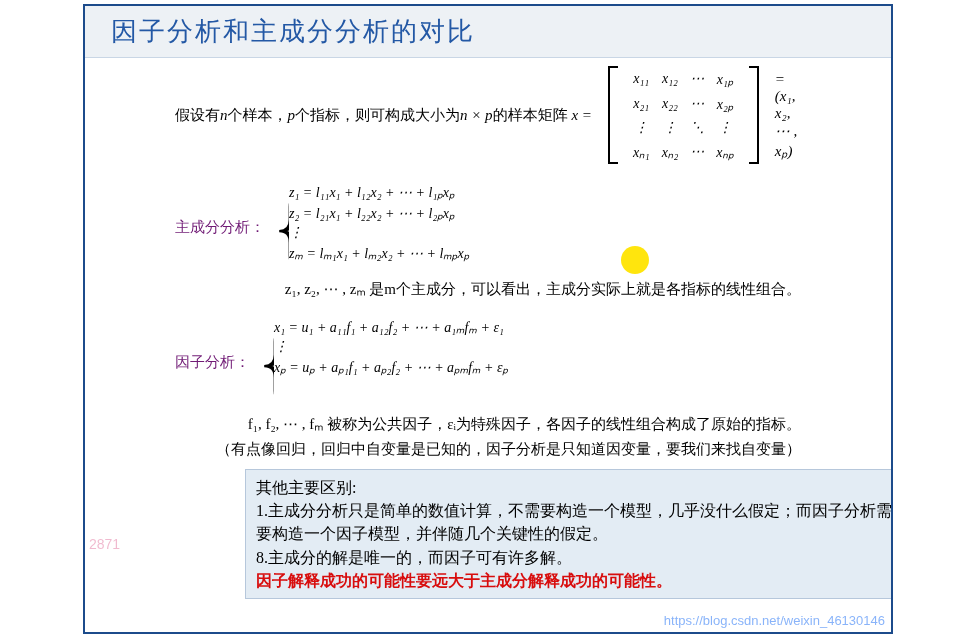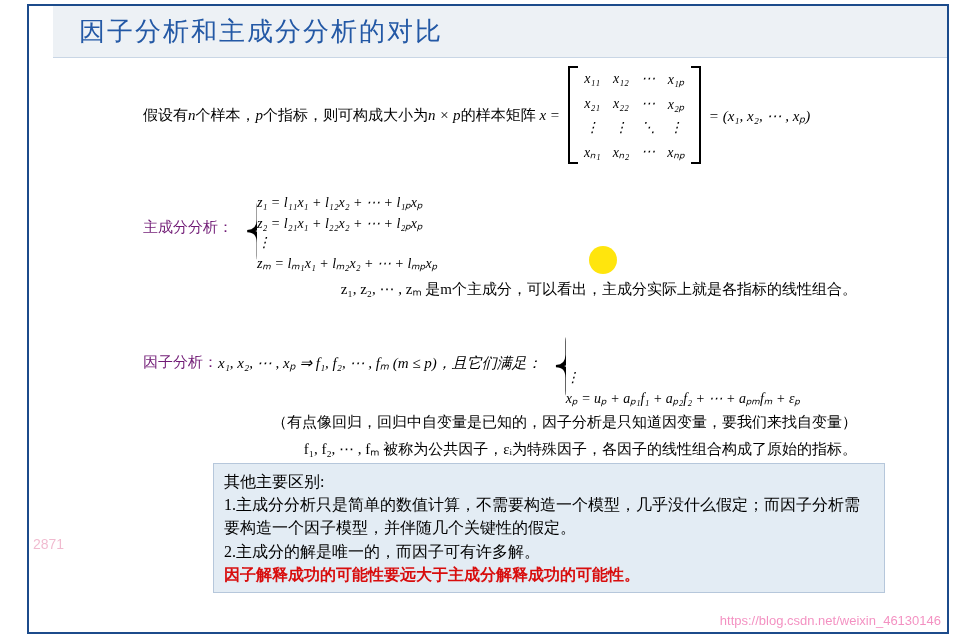--- a/index.html
+++ b/index.html
@@ -9,27 +9,26 @@
     font-family: "SimSun", "STSong", serif;
     color: #000;
     font-size: 15px;
     width: 976px;
     height: 638px;
     overflow: hidden;
   }
   .slide {
     border: 2px solid #1c4b8b;
     box-sizing: border-box;
-    width: 922px;
+    width: 810px;
     height: 630px;
     margin: 4px auto;
     background: #fff;
     position: relative;
     overflow: hidden;
-    padding-left: 24px;
   }
   .header {
     background: #edf1f5;
     padding: 8px 26px;
     border-bottom: 1px solid #c9d6e5;
   }
   .title {
     font-size: 26px;
     color: #2358a5;
     letter-spacing: 2px;
@@ -44,31 +43,31 @@
   .row1 { display: flex; align-items: center; }
   .row1 .preamble { flex: 0 0 auto; }
   .matrix { display: inline-flex; align-items: stretch; vertical-align: middle; }
   .bracket { width: 8px; border: 2px solid #000; }
   .bracket.left  { border-right: none; }
   .bracket.right { border-left: none; }
   .mtab { border-collapse: collapse; }
   .mtab td { padding: 3px 6px; text-align: center; font-family: "Cambria Math","Times New Roman",serif; font-style: italic; font-size: 14px; }
   .pca-line, .fa-line { margin-top: 18px; display: flex; align-items: center; }
   .label-blue { color: #701a75; }
-  .brace-group { display: inline-flex; align-items: flex-end; margin-left: 6px; }
+  .brace-group { display: inline-flex; align-items: flex-start; margin-left: 6px; }
   .brace { font-family: "Times New Roman", serif; font-size: 90px; line-height: 90px; width: 18px; overflow: hidden; }
   .eqcol { display: flex; flex-direction: column; justify-content: center; gap: 2px; }
   .eqcol div { font-family: "Cambria Math","Times New Roman",serif; font-style: italic; font-size: 14px; }
   .note {
     margin: 6px 0 0 0;
     font-size: 15px;
     text-align: right;
   }
   .box {
-    margin: 4px 0 0 70px;
+    margin: 10px 0 0 70px;
     width: 650px;
     background: #e3ecf4;
     border: 1px solid #b6c7db;
     padding: 6px 10px;
     font-size: 16px;
     line-height: 1.45;
   }
   .box .red { color: #d80d0d; font-weight: bold; }
   .highlight-dot {
     position: absolute;
@@ -78,42 +77,42 @@
     z-index: 5;
     opacity: .95;
   }
   .wm-left {
     position: absolute;
     color:#d63d78; opacity:.35; font-size:14px;
     left:4px; bottom:80px; font-family: sans-serif;
   }
   .wm-right{
     position:absolute; right:6px; bottom:4px;
-    color:#ec4899; font-size:13px; font-family:sans-serif; opacity:.6;
+    color:#3b82f6; font-size:13px; font-family:sans-serif; opacity:.6;
   }
 </style>
 </head>
 <body>
 
 <div class="slide">
 
   <div class="header">
     <span class="title">因子分析和主成分分析的对比</span>
   </div>
 
   <div class="body">
 
     <div class="highlight-dot" style="left:536px; top:188px;"></div>
 
     <div class="row1">
       <span class="preamble">
         <span>假设有</span><span class="mathi">n</span><span>个样本，</span><span class="mathi">p</span><span>个指标，则可构成大小为</span><span class="mathi">n × p</span><span>的样本矩阵 </span><span class="mathi">x =</span>
       </span>
 
-      <span class="matrix" style="margin:0 8px;">
+      <span class="matrix" style="margin:0 16px;gap:9px;">
         <span class="bracket left"></span>
         <table class="mtab">
             <tbody>
           <tr>
                 <td>x₁₁</td>
                 <td>x₁₂</td>
                 <td>⋯</td>
                 <td>x₁ₚ</td>
               </tr>
           <tr>
@@ -153,37 +152,37 @@
           <div>zₘ = lₘ₁x₁ + lₘ₂x₂ + ⋯ + lₘₚxₚ</div>
         </span>
       </span>
     </div>
     <div class="note">
       <span class="mathi" style="font-style:italic"></span><span>z₁, z₂, ⋯ , zₘ 是m个主成分，可以看出，主成分实际上就是各指标的线性组合。</span>
     </div>
 
     <div class="fa-line">
       <span class="label-blue">因子分析：</span>
-      <span class="mathi">x₁, x₂, ⋯ , xₚ ⇒ f₁, f₂, ⋯ , fₘ (m ≤ p)，且它们满足：</span>
       <span class="brace-group">
         <span class="brace">{</span>
         <span class="eqcol">
+          <div>x₁ = u₁ + a₁₁f₁ + a₁₂f₂ + ⋯ + a₁ₘfₘ + ε₁</div>
           <div>⋮</div>
           <div>xₚ = uₚ + aₚ₁f₁ + aₚ₂f₂ + ⋯ + aₚₘfₘ + εₚ</div>
         </span>
       </span>
     </div>
+    <div class="note">f₁, f₂, ⋯ , fₘ 被称为公共因子，εᵢ为特殊因子，各因子的线性组合构成了原始的指标。</div>
+
     <div class="note">（有点像回归，回归中自变量是已知的，因子分析是只知道因变量，要我们来找自变量）</div>
-
-    <div class="note">f₁, f₂, ⋯ , fₘ 被称为公共因子，εᵢ为特殊因子，各因子的线性组合构成了原始的指标。</div>
 
     <div class="box">
       <div>其他主要区别:</div>
       <div>1.主成分分析只是简单的数值计算，不需要构造一个模型，几乎没什么假定；而因子分析需要构造一个因子模型，并伴随几个关键性的假定。</div>
-      <div>2.主成分的解是唯一的，而因子可有许多解。</div>
+      <div>8.主成分的解是唯一的，而因子可有许多解。</div>
       <div class="red">因子解释成功的可能性要远大于主成分解释成功的可能性。</div>
     </div>
 
   </div>
 
   <div class="wm-left">2871</div>
   <div class="wm-right">https://blog.csdn.net/weixin_46130146</div>
 </div>
 
 </body></html>

